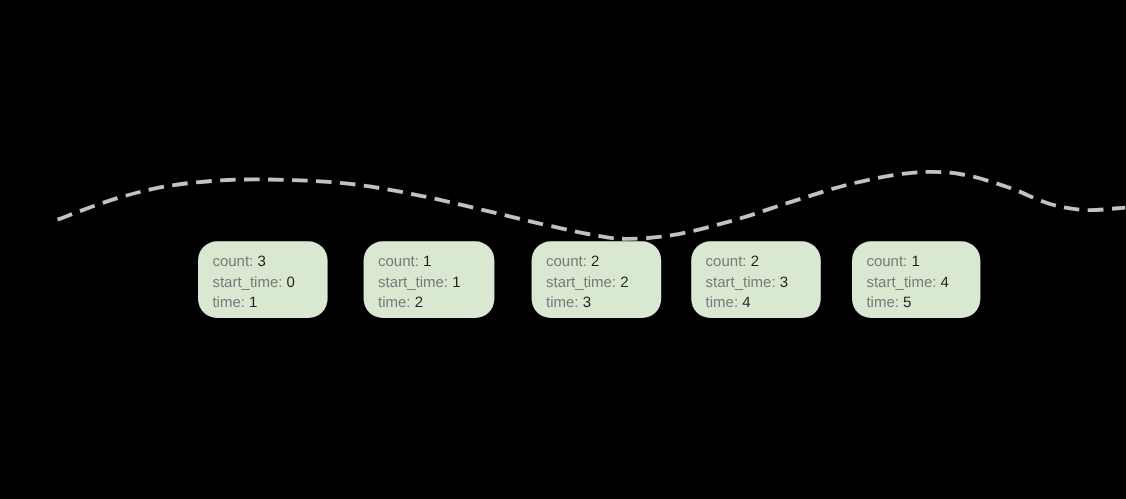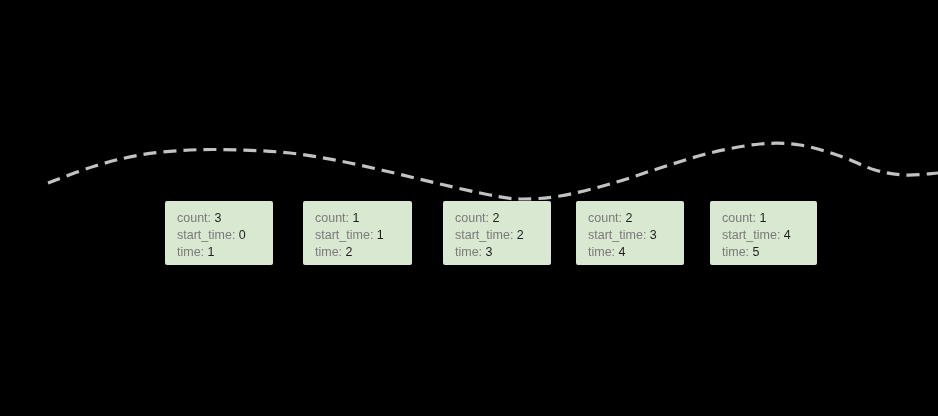--- a/index.html
+++ b/index.html
@@ -23,21 +23,21 @@
     left: 0;
     top: 0;
     width: 938px;
     height: 416px;
     pointer-events: none;
   }
   .info-box {
     position: absolute;
     box-sizing: border-box;
     background: #d9e8d0;
-    border-radius: 2px;
+    border-radius: 16px;
     padding: 9px 11px 9px 12px;
     display: flex;
     flex-direction: column;
     justify-content: flex-start;
   }
   .kv-row {
     font-size: 12.5px;
     line-height: 17px;
     white-space: nowrap;
     color: #7a7a7a;

